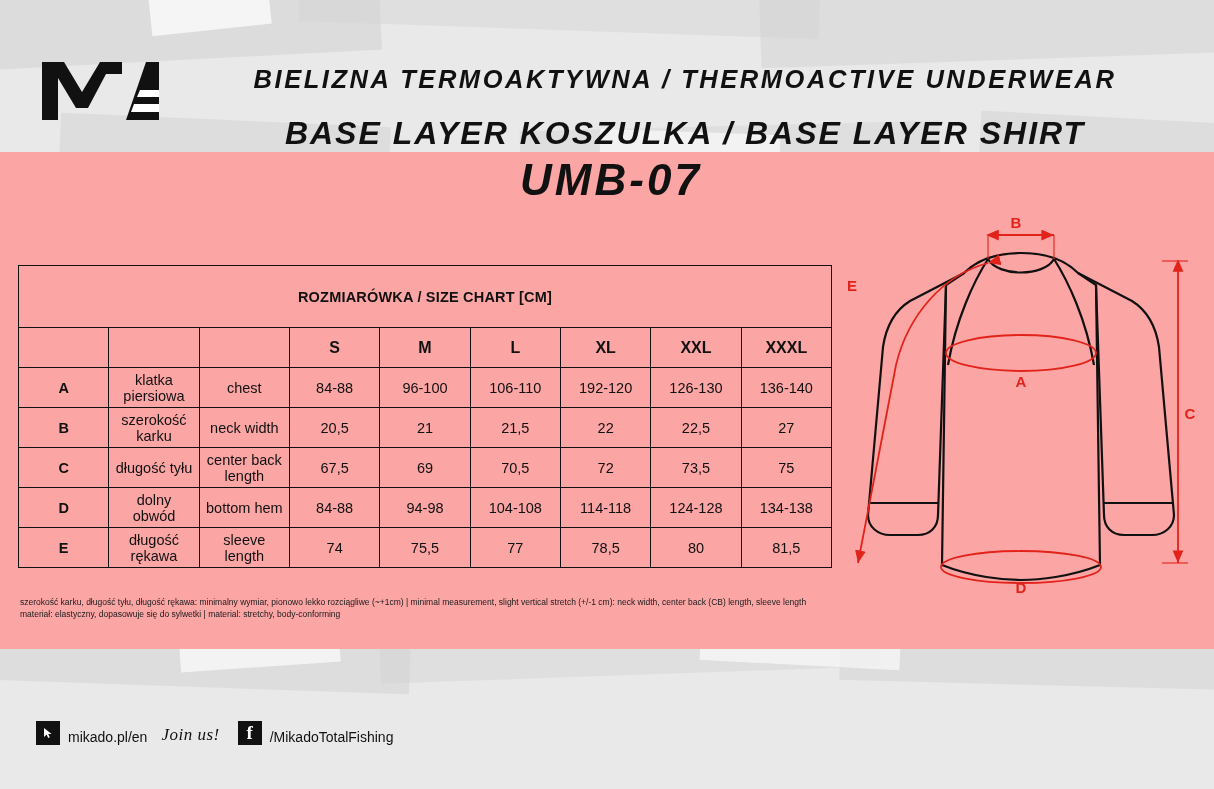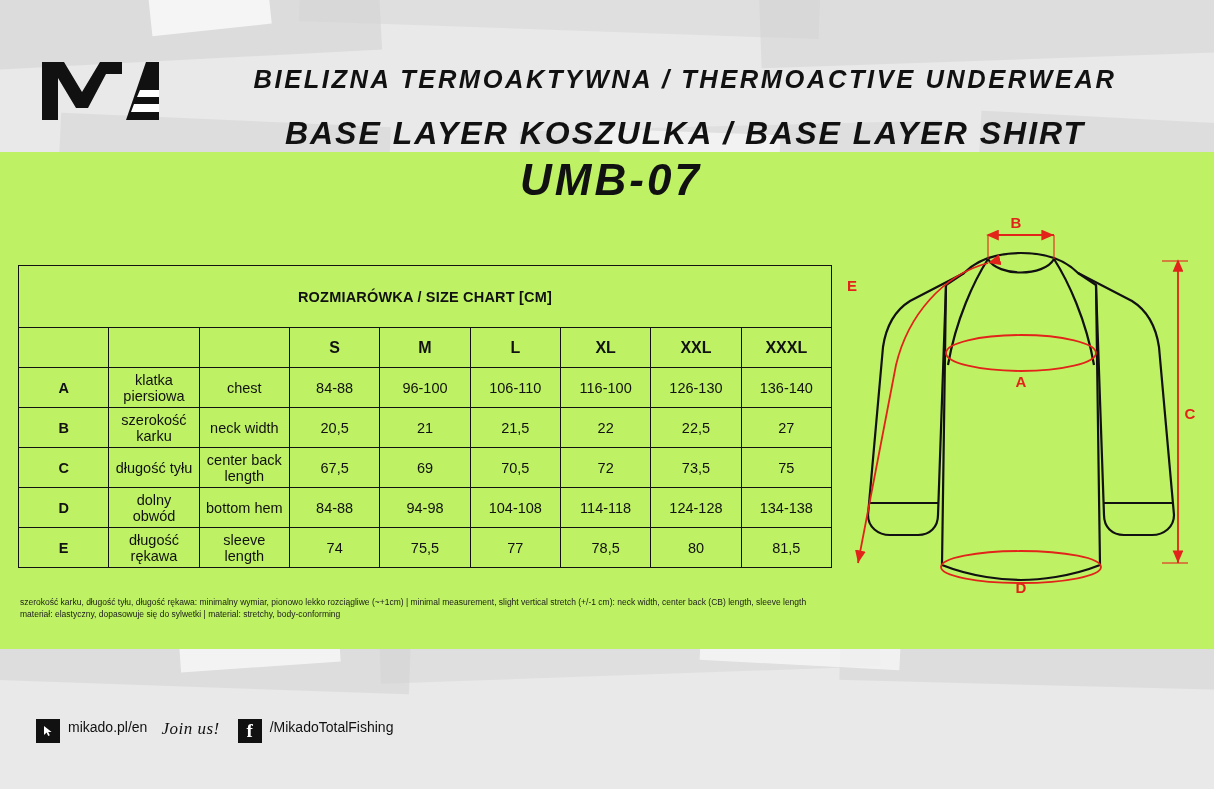--- a/index.html
+++ b/index.html
@@ -7,21 +7,21 @@
     margin: 0; padding: 0;
     width: 1214px; height: 789px;
     background: #ffffff;
     font-family: "Liberation Sans", sans-serif;
     overflow: hidden;
   }
   .page {
     position: relative;
     width: 1214px;
     height: 789px;
-    background: #bef264;
+    background: #fca5a5;
     overflow: hidden;
   }
 
   
   .top-band {
     position: absolute;
     left: 0; top: 0;
     width: 1214px; height: 152px;
     background: #e9e9e9;
     overflow: hidden;
@@ -147,21 +147,21 @@
   .bottom-band .b1 { left: -10px; top: -18px; width: 420px; height: 56px; transform: rotate(2deg); opacity: .5; }
   .bottom-band .b2 { left: 380px; top: -22px; width: 500px; height: 48px; transform: rotate(-2deg); opacity: .45; }
   .bottom-band .b3 { left: 840px; top: -16px; width: 400px; height: 52px; transform: rotate(1.5deg); opacity: .5; }
   .bottom-band .bw1 { position:absolute; background:#fff; left: 180px; top: -8px; width: 160px; height: 26px; transform: rotate(-4deg); opacity:.65; }
   .bottom-band .bw2 { position:absolute; background:#fff; left: 700px; top: -6px; width: 200px; height: 22px; transform: rotate(3deg); opacity:.6; }
 
   .footer-bar {
     position: absolute;
     left: 36px; bottom: 44px;
     display: flex;
-    align-items: flex-start;
+    align-items: flex-end;
     height: 26px;
   }
   .footer-icon-box {
     width: 24px; height: 24px;
     background: #111;
     display: flex; align-items: center; justify-content: center;
     margin-right: 8px;
   }
   .footer-url { font-size: 14px; color: #111; margin-right: 14px; }
   .join-us {
@@ -235,21 +235,21 @@
         </tr>
       </thead>
       <tbody>
         <tr>
           <td class="col-letter">A</td>
           <td class="col-pl">klatka piersiowa</td>
           <td class="col-en">chest</td>
           <td>84-88</td>
           <td>96-100</td>
           <td>106-110</td>
-          <td>116-100</td>
+          <td>192-120</td>
           <td>126-130</td>
           <td>136-140</td>
         </tr>
         <tr>
           <td class="col-letter">B</td>
           <td class="col-pl">szerokość karku</td>
           <td class="col-en">neck width</td>
           <td>20,5</td>
           <td>21</td>
           <td>21,5</td>

